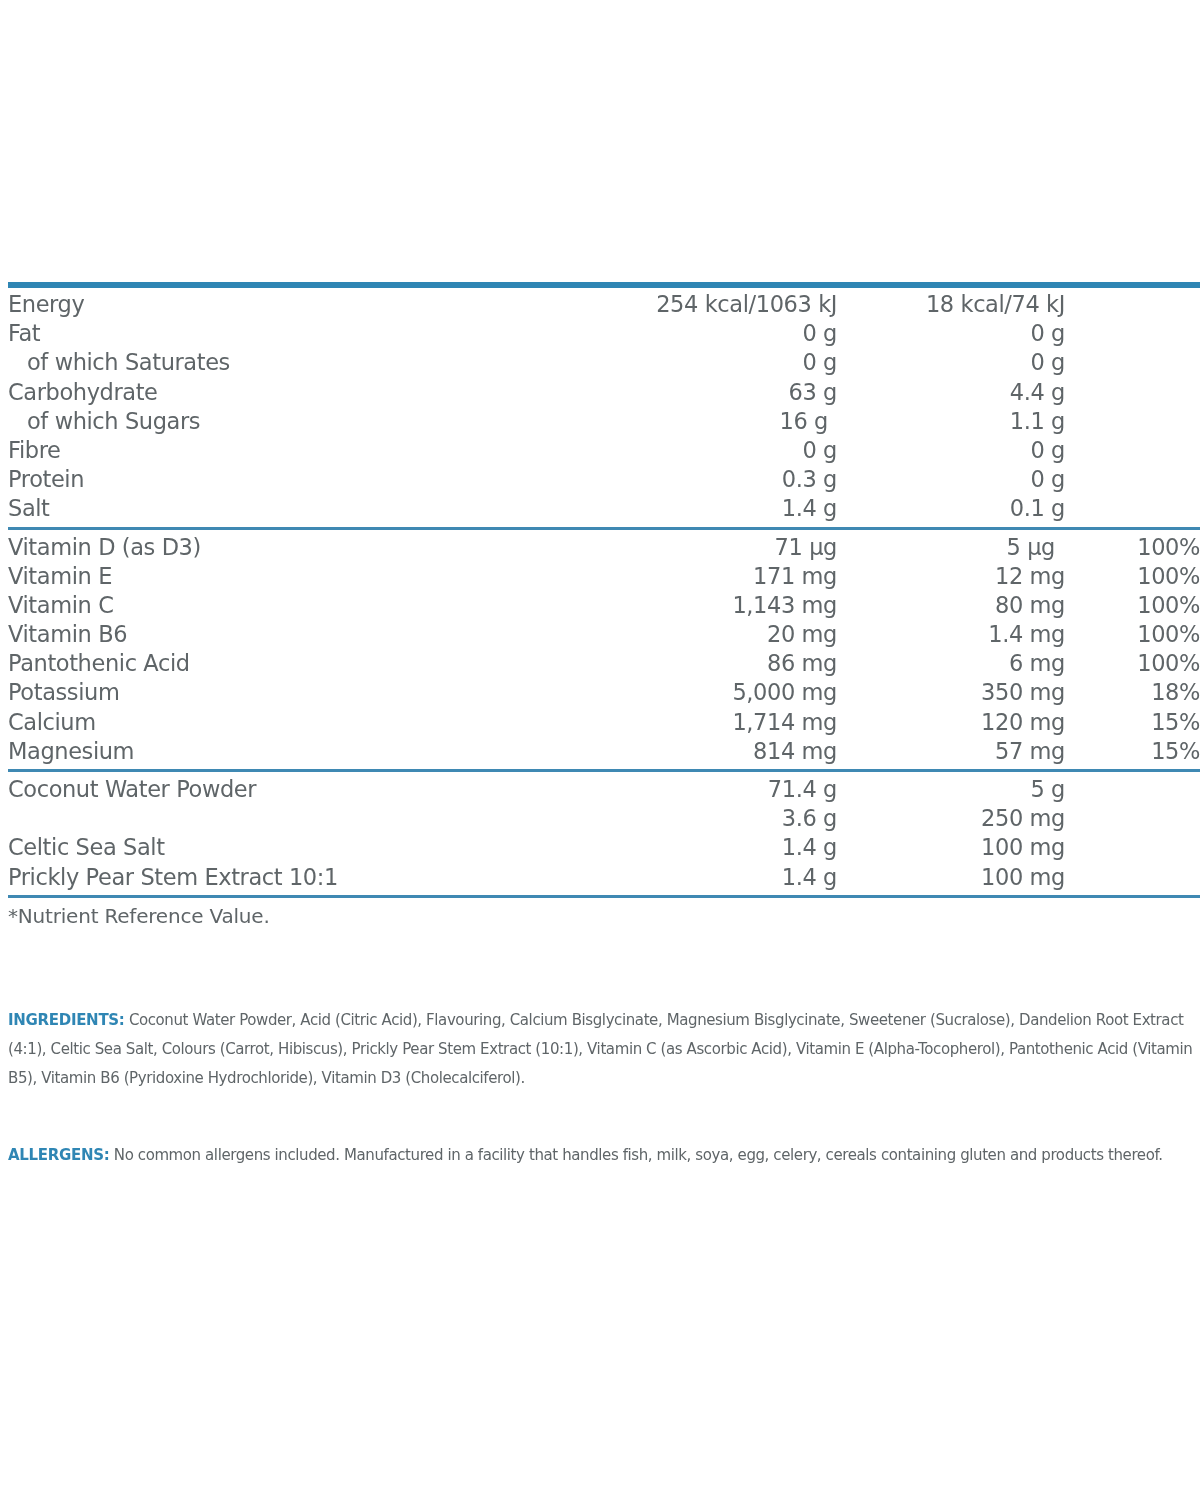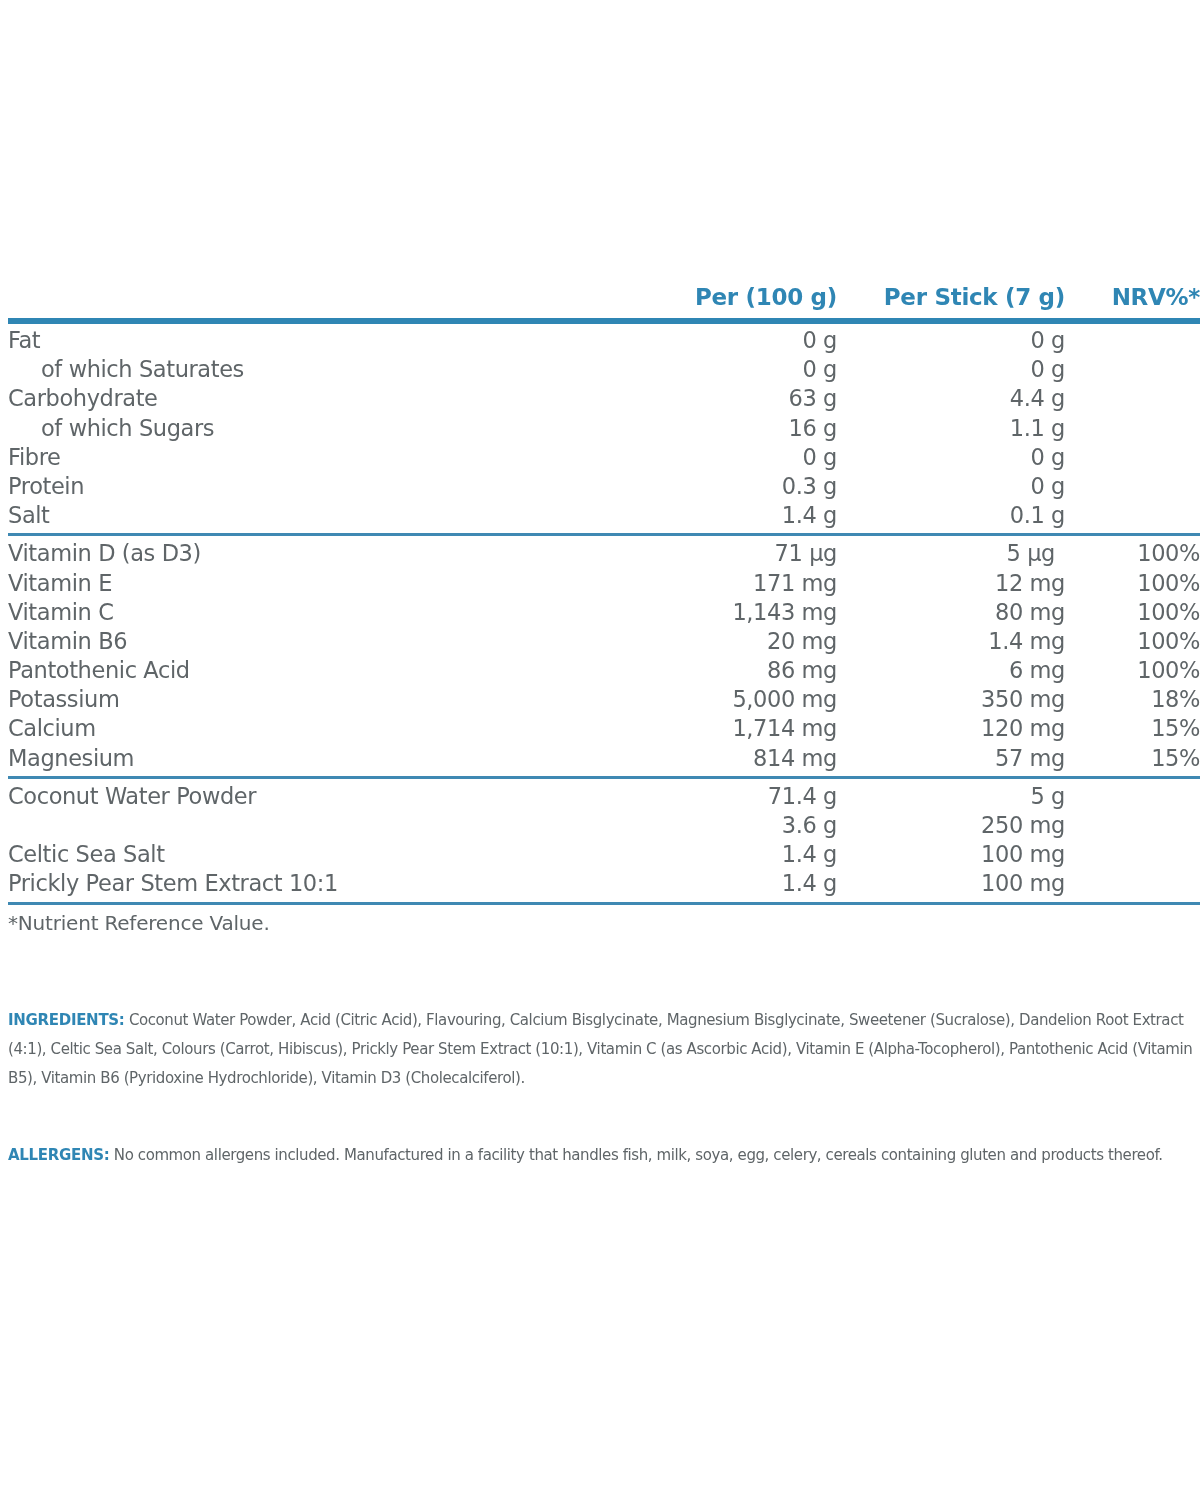--- a/index.html
+++ b/index.html
@@ -8,63 +8,64 @@
   .label-area { position: absolute; left: 8px; top: 282px; width: 1192px; }
   .hdr { position: relative; height: 36px; }
   .hdr span { position: absolute; top: 2px; color: #2f86b4; font-weight: bold; font-size: 23px; white-space: nowrap; letter-spacing: -0.3px; }
   .c1 { right: 363px; text-align: right; }
   .c2 { right: 135px; text-align: right; }
   .c3 { right: 0px; text-align: right; }
   .rule-thick { height: 6px; background: #2f86b4; }
   .rule { height: 3px; background: #3f89b3; margin-top: 3px; }
   .row { position: relative; height: 29.2px; font-size: 22.5px; line-height: 29px; white-space: nowrap; letter-spacing: -0.4px; }
   .row .n { position: absolute; left: 0; }
-  .row .n.sub { left: 19px; margin-left: 14px; }
+  .row .n.sub { left: 19px; }
   .row .v { position: absolute; text-align: right; }
   .grp1 { padding-top: 2px; }
   .grp { padding-top: 3px; }
   .foot { font-size: 20px; margin-top: 6px; letter-spacing: -0.2px; }
   .para { position: absolute; left: 8px; width: 1192px; font-size: 15px; line-height: 29.2px; letter-spacing: -0.4px; }
   .para b { color: #2f86b4; font-weight: bold; letter-spacing: -0.3px; }
   .ingr { top: 1006px; }
   .aller { top: 1141px; height: 40px; overflow: hidden; }
 </style>
 </head>
 <body>
 
 <div class="label-area">
-  <div class="hdr">
-    <span class="c1">Per (100 g)</span>
-    <span class="c2">Per Stick (7 g)</span>
-    <span class="c3">NRV%*</span>
-  </div>
   <div class="rule-thick"></div>
 
   <div class="grp1" id="g-nutrition">
+      <div class="row">
+        <span class="n">Energy</span>
+        <span class="v" style="right: 363px;">254 kcal/1063 kJ</span>
+        <span class="v" style="right: 135px;">18 kcal/74 kJ</span>
+        <span class="v" style="right: 0px;"></span>
+      </div>
       <div class="row">
         <span class="n">Fat</span>
         <span class="v" style="right: 363px;">0 g</span>
         <span class="v" style="right: 135px;">0 g</span>
         <span class="v" style="right: 0px;"></span>
       </div>
       <div class="row">
         <span class="n sub">of which Saturates</span>
         <span class="v" style="right: 363px;">0 g</span>
         <span class="v" style="right: 135px;">0 g</span>
         <span class="v" style="right: 0px;"></span>
       </div>
       <div class="row">
         <span class="n">Carbohydrate</span>
         <span class="v" style="right: 363px;">63 g</span>
         <span class="v" style="right: 135px;">4.4 g</span>
         <span class="v" style="right: 0px;"></span>
       </div>
       <div class="row">
         <span class="n sub">of which Sugars</span>
-        <span class="v" style="right: 363px;">16 g</span>
+        <span class="v" style="right: 372px;">16 g</span>
         <span class="v" style="right: 135px;">1.1 g</span>
         <span class="v" style="right: 0px;"></span>
       </div>
       <div class="row">
         <span class="n">Fibre</span>
         <span class="v" style="right: 363px;">0 g</span>
         <span class="v" style="right: 135px;">0 g</span>
         <span class="v" style="right: 0px;"></span>
       </div>
       <div class="row">

